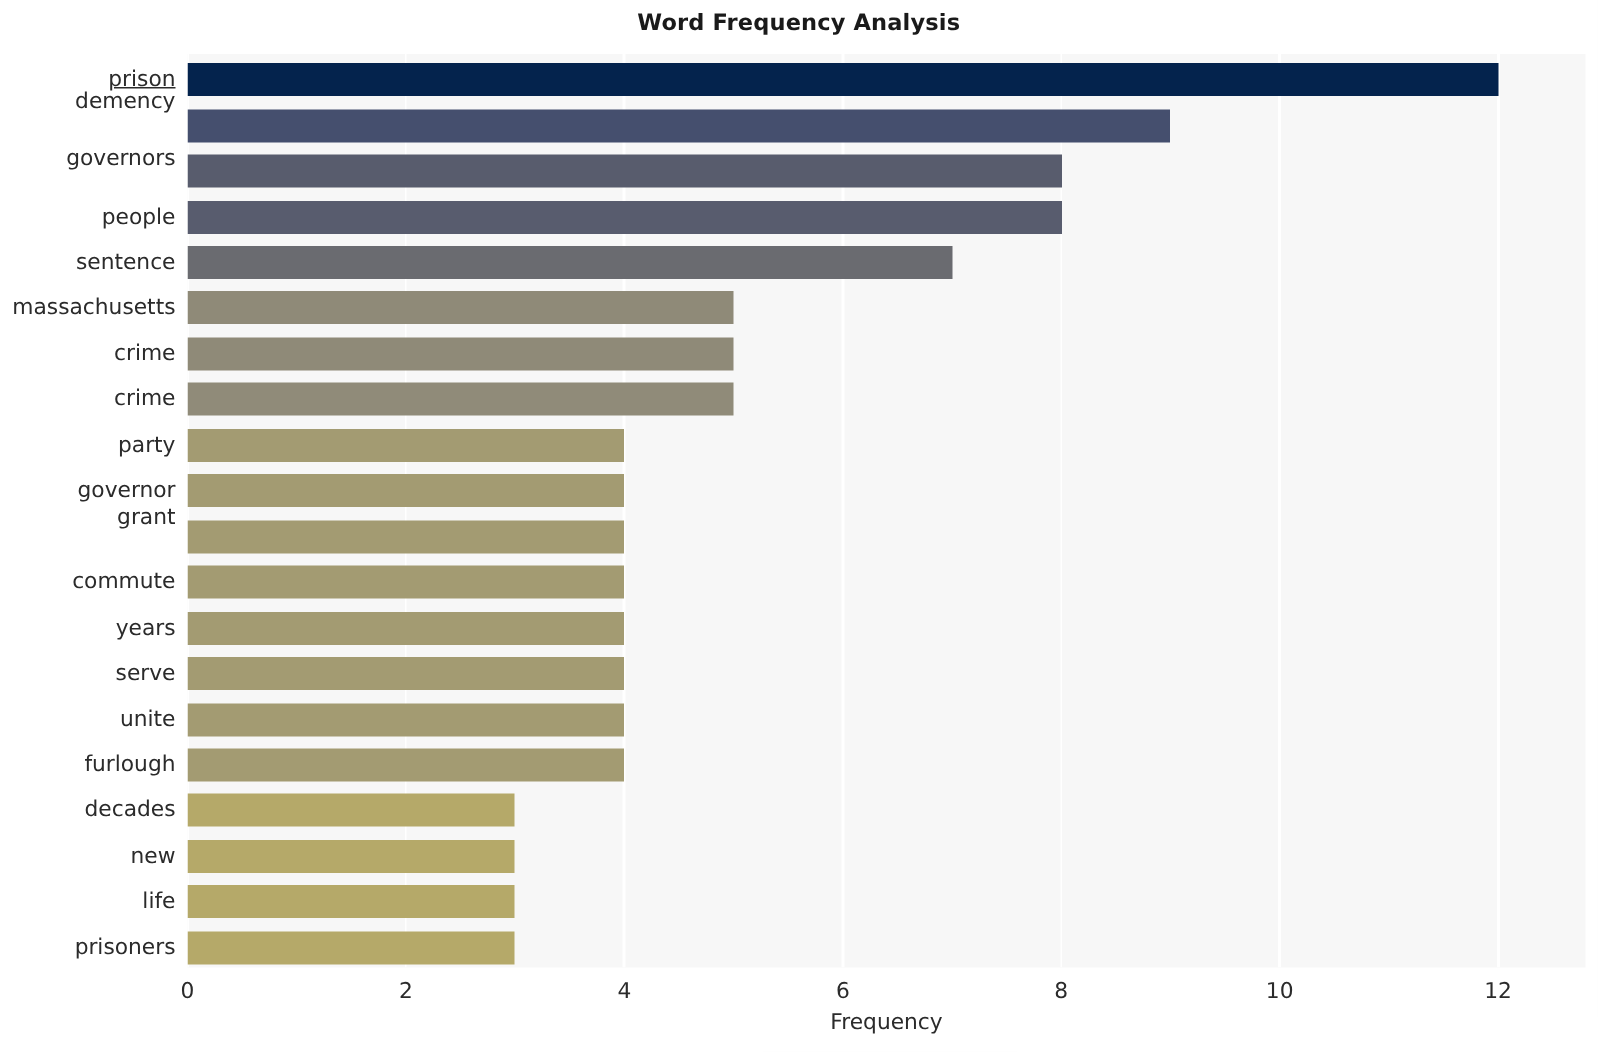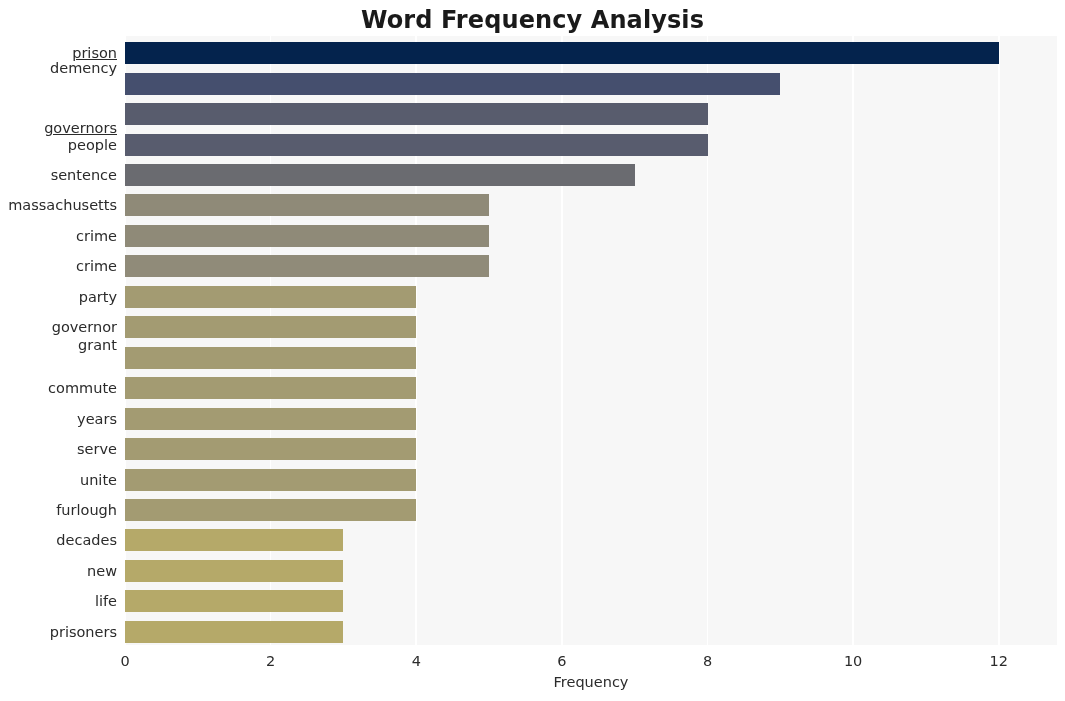--- a/index.html
+++ b/index.html
@@ -21,21 +21,21 @@
     background: #ffffff;
   }
 
   
   #chart-title {
     position: absolute;
     left: 0;
     top: 6px;
     width: 1065px;
     text-align: center;
-    font-size: 24px;
+    font-size: 15px;
     font-weight: bold;
     color: #1a1a1a;
     letter-spacing: 0.1px;
   }
 
   
   #plot-area {
     position: absolute;
     left: 125px;
     top: 36px;
@@ -150,21 +150,21 @@
         <div class="bar" title="decades: 3" style="width: 218.438px; top: 493.425px; background: rgb(181, 169, 105);"></div>
         <div class="bar" title="new: 3" style="width: 218.438px; top: 523.875px; background: rgb(181, 169, 105);"></div>
         <div class="bar" title="life: 3" style="width: 218.438px; top: 554.325px; background: rgb(181, 169, 105);"></div>
         <div class="bar" title="prisoners: 3" style="width: 218.438px; top: 584.775px; background: rgb(181, 169, 105);"></div>
       </div>
   </div>
 
   <div id="y-axis">
       <div class="ytick-label" style="top: 10.225px; text-decoration: underline;">prison</div>
       <div class="ytick-label" style="top: 25px;">demency</div>
-      <div class="ytick-label" style="top: 85px; text-decoration: underline;">governors</div>
+      <div class="ytick-label" style="top: 63px;">governors</div>
       <div class="ytick-label" style="top: 101.575px;">people</div>
       <div class="ytick-label" style="top: 132.025px;">sentence</div>
       <div class="ytick-label" style="top: 162.475px;">massachusetts</div>
       <div class="ytick-label" style="top: 192.925px;">crime</div>
       <div class="ytick-label" style="top: 223.375px;">crime</div>
       <div class="ytick-label" style="top: 253.825px;">party</div>
       <div class="ytick-label" style="top: 284.275px;">governor</div>
       <div class="ytick-label" style="top: 302px;">grant</div>
       <div class="ytick-label" style="top: 345.175px;">commute</div>
       <div class="ytick-label" style="top: 375.625px;">years</div>

